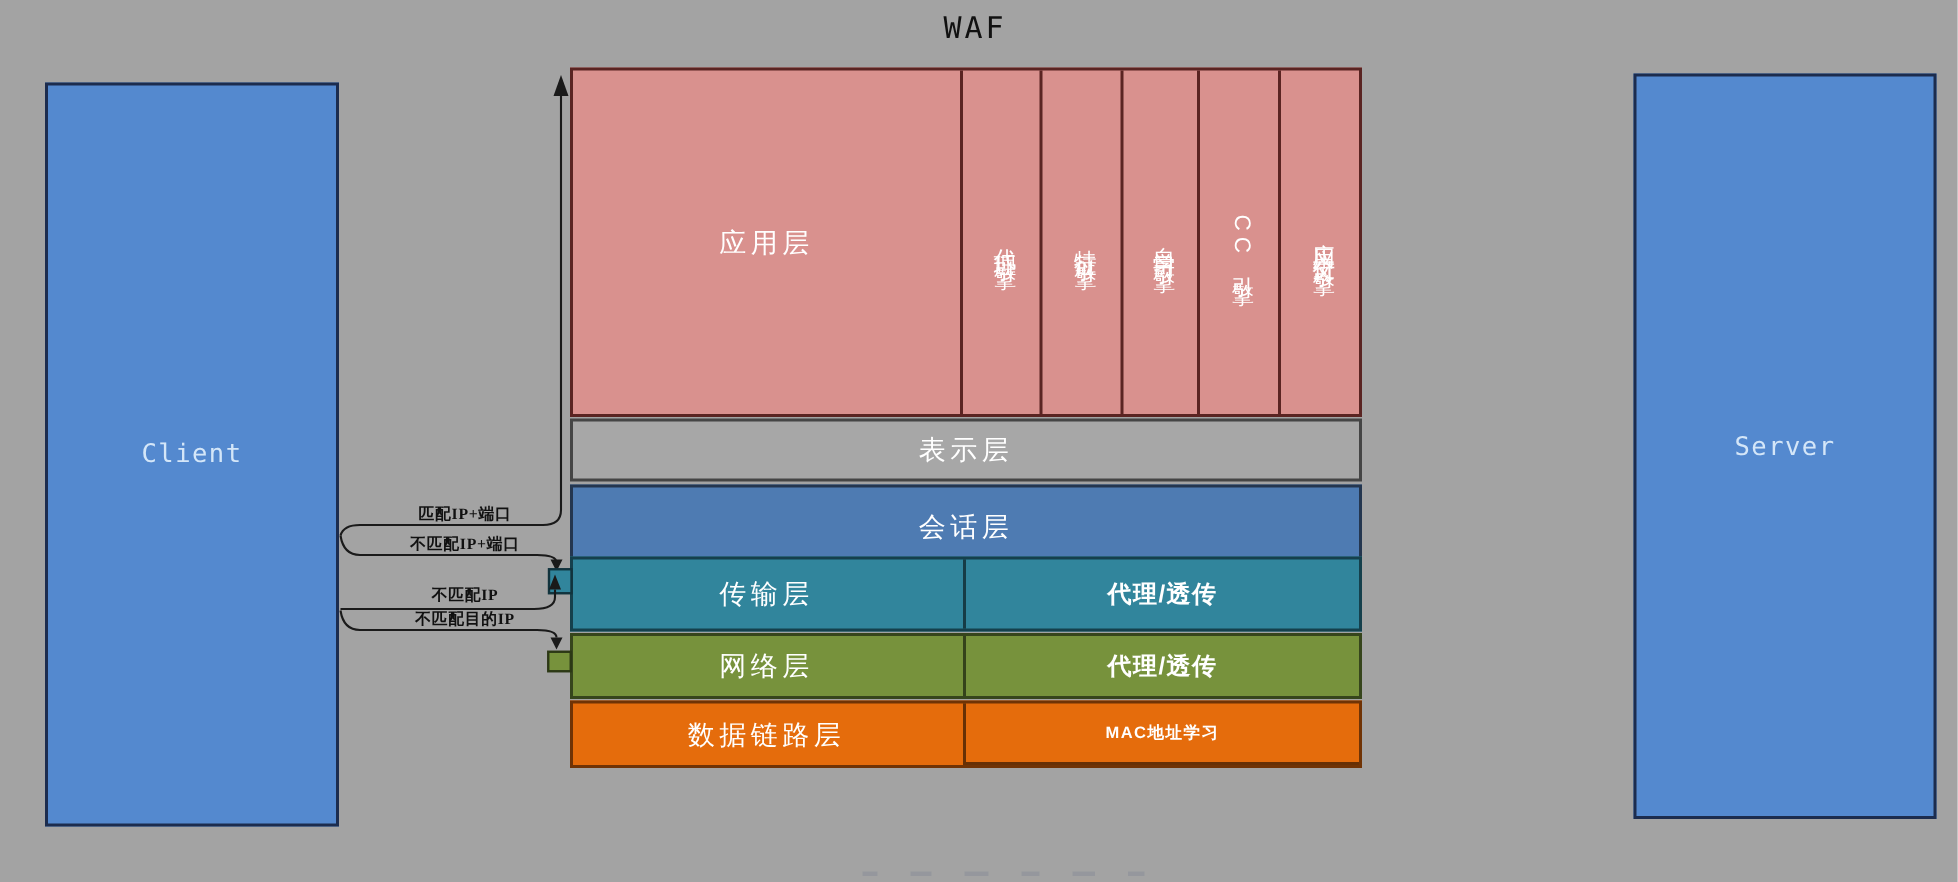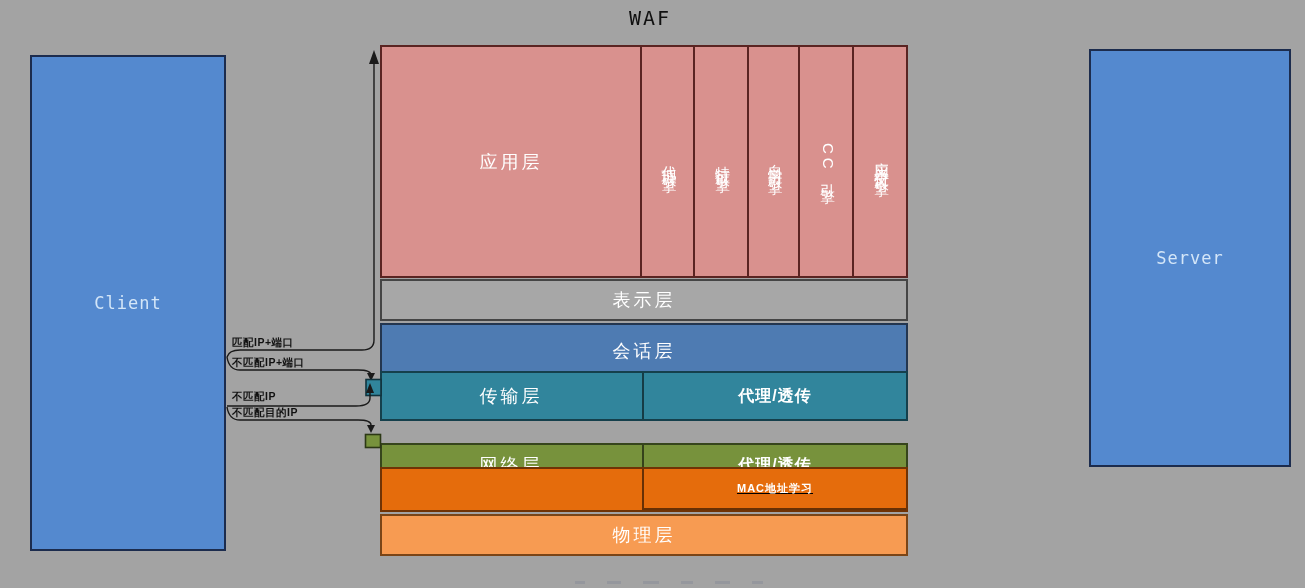--- a/index.html
+++ b/index.html
@@ -9,37 +9,37 @@
     padding-left:12px;
   }
   .mono{font-family:"DejaVu Sans Mono","Liberation Mono",monospace;}
   
   .endpoint{
     position:absolute;background:#5489cf;border:2px solid #1c2c4e;box-sizing:border-box;
     display:flex;align-items:center;justify-content:center;
     color:#d4e6f8;font-size:17px;letter-spacing:1px;
   }
   #client{left:30px;top:55px;width:196px;height:496px;}
-  #server{left:1089px;top:49px;width:202px;height:418px;}
+  #server{left:1089px;top:49px;width:202px;height:497px;}
   
   #waf-title{
     position:absolute;left:560px;top:6px;width:180px;text-align:center;
     font-size:20px;color:#111;letter-spacing:2px;
   }
   
   .band{position:absolute;left:380px;width:528px;box-sizing:border-box;}
   .band-label{
     position:absolute;top:0;bottom:0;display:flex;align-items:center;justify-content:center;
     color:#ffffff;font-size:18px;letter-spacing:3px;
   }
   #layer-app{top:45px;height:233px;background:#d9918e;border:2px solid #5a2422;}
   #layer-pres{top:279px;height:42px;background:#a7a7a7;border:2px solid #454545;}
   #layer-sess{top:323px;height:56px;background:#4e7bb2;border:2px solid #24364f;}
   #layer-trans{top:371px;height:50px;background:#31859c;border:2px solid #15404c;}
-  #layer-net{top:443px;height:44px;background:#77923c;border:2px solid #36451c;}
+  #layer-net{top:422px;height:44px;background:#77923c;border:2px solid #36451c;}
   #layer-dll{top:467px;height:45px;background:#e56c0c;border:2px solid #703305;}
   #layer-phys{top:514px;height:42px;background:#f79b52;border:2px solid #7a4517;}
   .full-label{left:0;right:0;}
   .left-label{left:0;width:258px;font-family:Liberation Mono, monospace;}
   #app-label{font-size:18px;}
   
   .engine-col{
     position:absolute;top:0;bottom:0;border-left:2px solid #5a2422;
     display:flex;align-items:center;justify-content:center;
     writing-mode:vertical-rl;text-orientation:mixed;
@@ -50,32 +50,33 @@
   #eng-3{left:365px;width:51px;}
   #eng-4{left:416px;width:54px;}
   #eng-5{left:470px;width:54px;}
   
   .sub-cell{
     position:absolute;left:260px;right:0;top:0;bottom:0;box-sizing:border-box;
     border-left:2px solid rgba(0,0,0,0.55);
     display:flex;align-items:center;justify-content:center;
     color:#fff;font-size:16px;font-weight:bold;letter-spacing:1px;
   }
-  .dll-rows{position:absolute;left:260px;right:0;top:0;bottom:0;display:flex;flex-direction:row;text-decoration:underline;}
+  .dll-rows{position:absolute;left:260px;right:0;top:0;bottom:0;display:flex;flex-direction:row;}
   .dll-row{
     flex:1;box-sizing:border-box;border-left:2px solid rgba(0,0,0,0.55);
     display:flex;align-items:center;justify-content:center;
     color:#fff;font-size:11px;font-weight:bold;letter-spacing:1px;
   }
   .dll-row:first-child{border-bottom:2px solid rgba(0,0,0,0.55);}
   
   .conn-label{
-    position:absolute;left:232px;width:156px;
+    position:absolute;left:232px;width:156px;text-align:center;
     font-size:10.5px;font-weight:bold;color:#111;letter-spacing:0.5px;
     background:transparent;
+    font-family:Liberation Serif, serif;
   }
   #lbl-conn1{top:336px;}
   #lbl-conn2{top:356px;}
   #lbl-conn3{top:390px;}
   #lbl-conn4{top:406px;}
   
   #connector-svg{position:absolute;left:0;top:0;z-index:5;pointer-events:none;}
   
   #cropped-caption{
     position:absolute;left:575px;top:581px;width:220px;height:6px;
@@ -124,28 +125,26 @@
     <div class="band-label left-label">传输层</div>
     <div class="sub-cell">代理/透传</div>
   </div>
 
   <div id="layer-net" class="band">
     <div class="band-label left-label">网络层</div>
     <div class="sub-cell">代理/透传</div>
   </div>
 
   <div id="layer-dll" class="band">
+    <div class="band-label left-label">数据链路层</div>
     <div class="dll-rows">
       <div class="dll-row">MAC地址学习</div>
     </div>
   </div>
 
-  <div id="layer-phys" class="band">
-    <div class="band-label full-label">物理层</div>
-  </div>
 
   <div id="lbl-conn1" class="conn-label">匹配IP+端口</div>
   <div id="lbl-conn2" class="conn-label">不匹配IP+端口</div>
   <div id="lbl-conn3" class="conn-label">不匹配IP</div>
   <div id="lbl-conn4" class="conn-label">不匹配目的IP</div>
 
   <svg id="connector-svg" width="1305" height="588" viewBox="0 0 1305 588">
 
     <path d="M 227 357 Q 229 350 240 350 L 362 350 Q 374 350 374 340 L 374 62" fill="none" stroke="#1a1a1a" stroke-width="1.4"></path>
     <polygon points="374,50 369,64 379,64" fill="#1a1a1a"></polygon>

